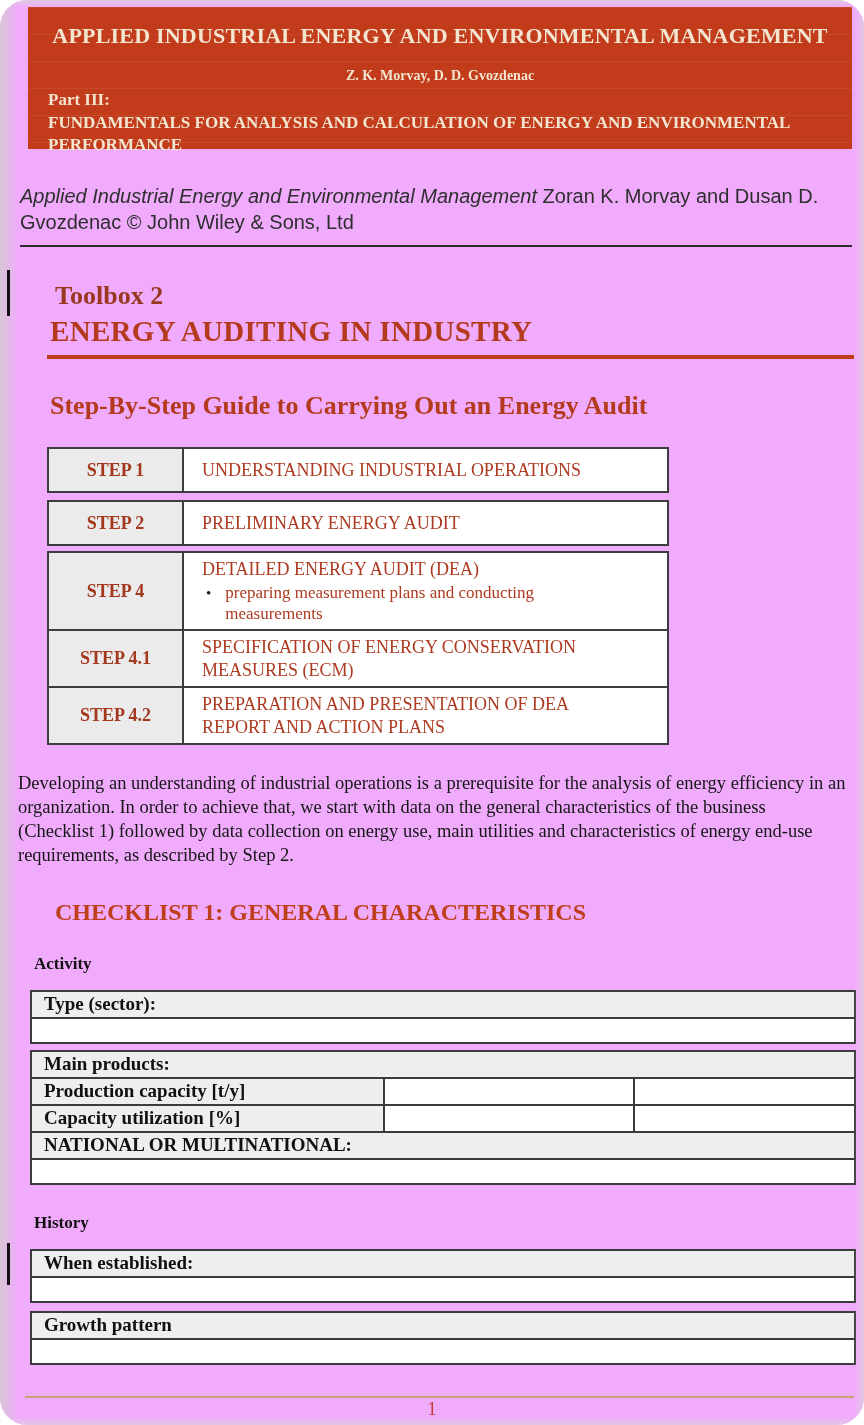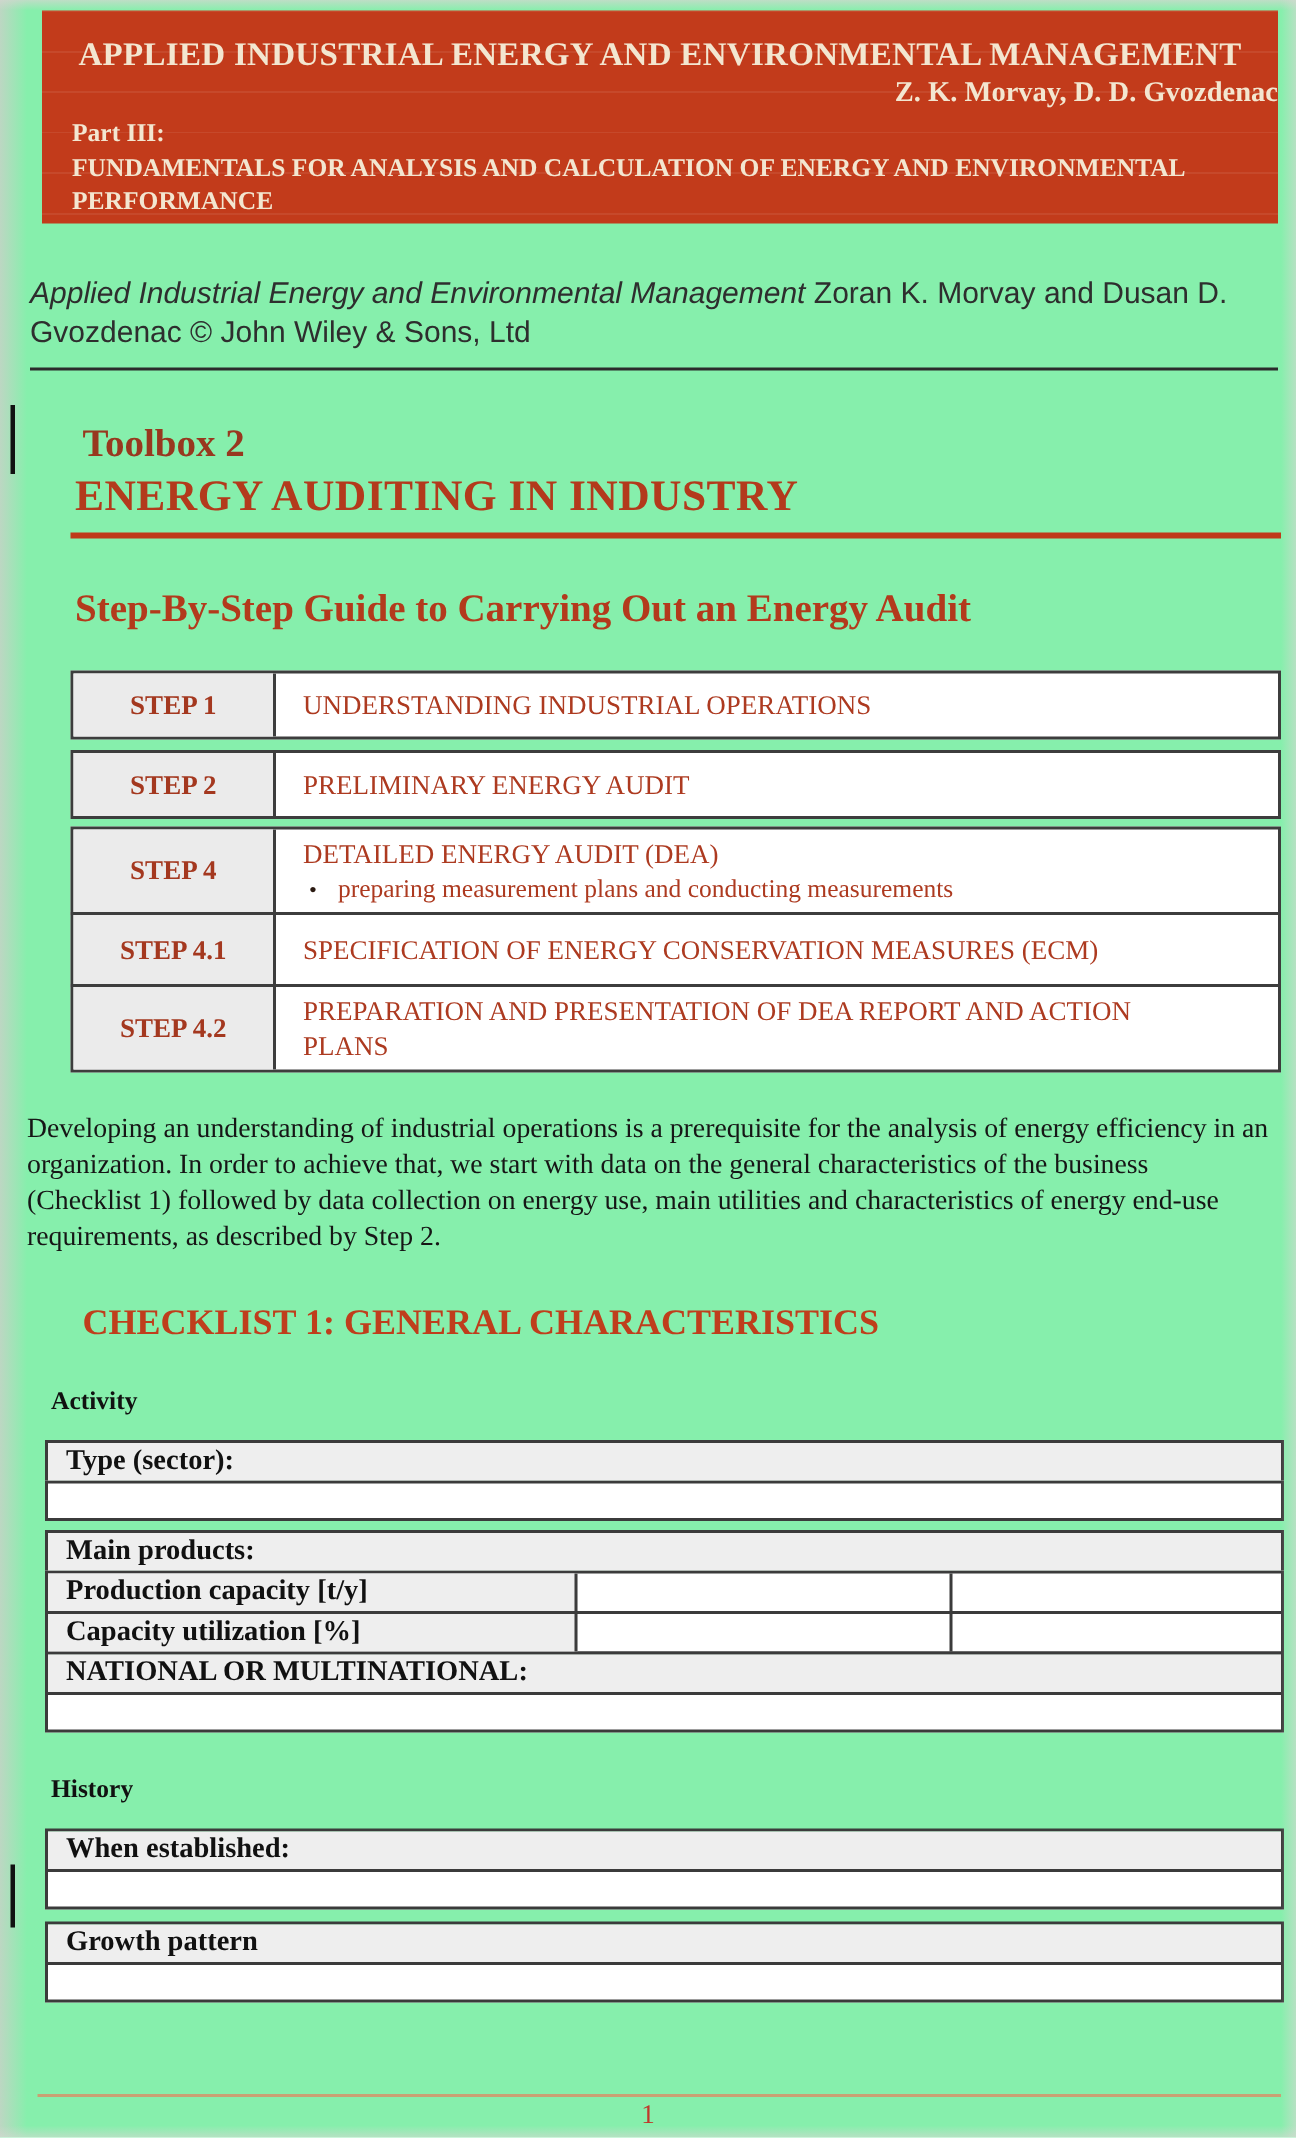--- a/index.html
+++ b/index.html
@@ -1,41 +1,42 @@
 <!DOCTYPE html>
 <html><head>
 <meta charset="utf-8">
 <style>
   html,body{margin:0;padding:0;background:#ffffff;}
   .page{
     position:relative;
     width:864px;height:1425px;
-    background:#86efac;
+    background:#f0abfc;
     overflow:hidden;
     font-family:"Liberation Serif", serif;
+    border-radius:27px;
   }
   
   .edge{position:absolute;pointer-events:none;}
   .edge.left{left:0;top:0;bottom:0;width:18px;background:linear-gradient(to right,#cfcfca,rgba(255,255,255,0));opacity:.75;}
   .edge.top{left:0;top:0;right:0;height:7px;background:linear-gradient(to bottom,#d6d6d1,rgba(255,255,255,0));opacity:.7;}
   .edge.right{right:0;top:0;bottom:0;width:10px;background:linear-gradient(to left,#d8d8d3,rgba(255,255,255,0));opacity:.6;}
   .edge.bottom{left:0;bottom:0;right:0;height:8px;background:linear-gradient(to top,#d8d8d3,rgba(255,255,255,0));opacity:.6;}
 
   
   .banner{
     margin:7px 12px 0 28px;
     height:142px;
     background:#c23b1b;
     background-image:repeating-linear-gradient(to bottom,rgba(255,255,255,.07) 0 1px,rgba(255,255,255,0) 1px 27px);
     color:#f3e6d0;
     padding-top:16px;
     box-sizing:border-box;
   }
   .banner .t1{text-align:center;font-weight:bold;font-size:22px;letter-spacing:.2px;line-height:1.15;}
-  .banner .t2{text-align:right;font-weight:bold;font-size:19px;margin-top:3px;}
+  .banner .t2{text-align:center;font-weight:bold;font-size:14px;margin-top:20px;}
   .banner .t3{font-weight:bold;font-size:17px;margin:6px 0 0 20px;}
   .banner .t4{font-weight:bold;font-size:17px;margin:2px 30px 0 20px;line-height:1.3;}
 
   
   .copyright{
     margin:34px 12px 0 20px;
     font-family:"Liberation Sans", sans-serif;
     font-size:20px;color:#2e2e2e;line-height:1.3;
     border-bottom:2px solid #2b2b2b;
     padding-bottom:10px;
@@ -45,21 +46,21 @@
   .revbar{position:absolute;width:3px;background:#111;}
   .revbar.b1{left:7px;top:270px;height:46px;}
   .revbar.b2{left:7px;top:1243px;height:42px;}
 
   .toolbox-label{margin:34px 0 0 55px;font-size:26px;font-weight:bold;color:#98381f;}
   .toolbox-title{margin:4px 0 0 50px;font-size:29px;font-weight:bold;color:#b33a1c;letter-spacing:.3px;}
   .title-rule{margin:7px 10px 0 47px;height:4px;background:#bf3a1a;}
   .subtitle{margin:32px 0 0 50px;font-size:26px;font-weight:bold;color:#b33a1c;}
 
   
-  .steps{margin:26px 0 0 47px;width:807px;}
+  .steps{margin:26px 0 0 47px;width:622px;}
   .srow{display:flex;border:2px solid #3d3d3d;background:#fff;box-sizing:border-box;}
   .srow.gap{margin-bottom:7px;}
   .srow.joined{margin-top:-2px;}
   .scell-label{
     width:133px;flex:0 0 133px;background:#ebebeb;border-right:2px solid #3d3d3d;
     display:flex;align-items:center;justify-content:center;
     font-weight:bold;font-size:18px;color:#a4381f;
   }
   .scell-desc{
     flex:1;padding:5px 40px 5px 18px;display:flex;flex-direction:column;justify-content:center;

